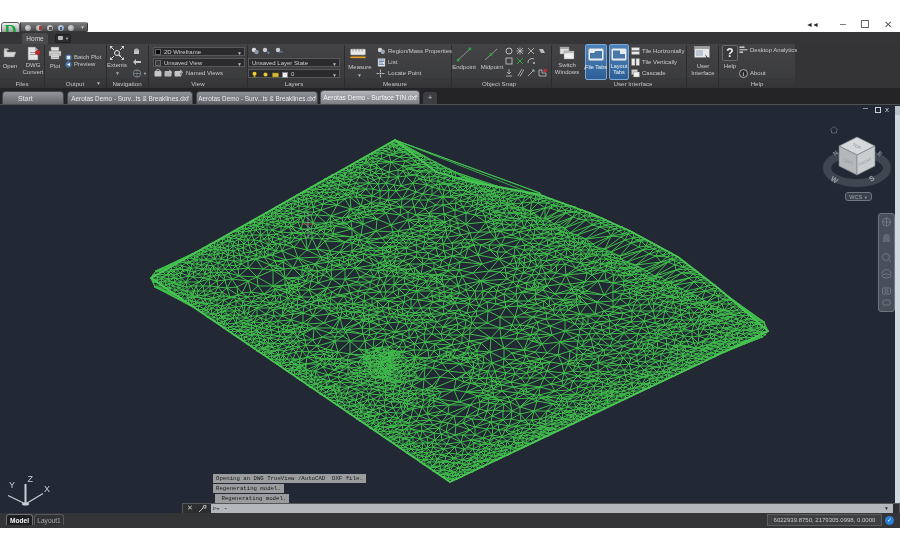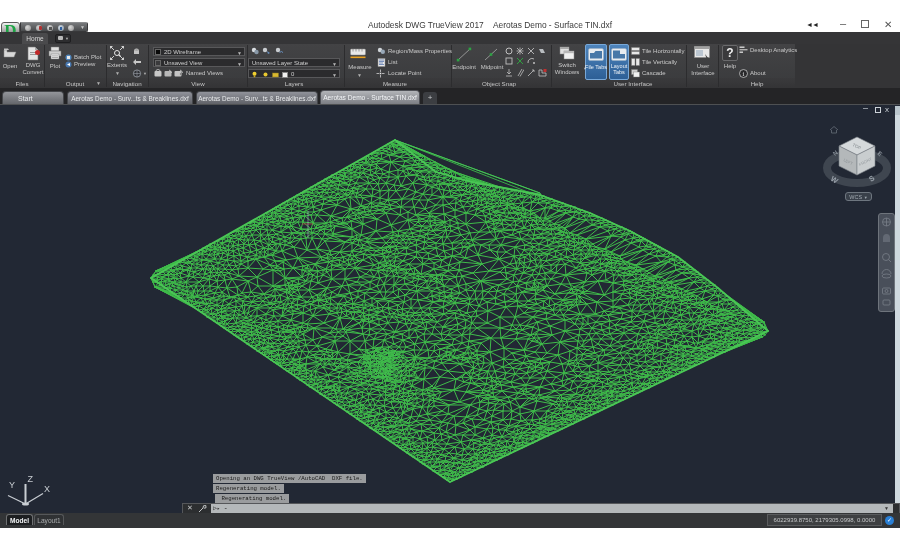--- a/index.html
+++ b/index.html
@@ -7,21 +7,20 @@
 .lbl{font-size:6.2px;color:#c6c6c6;text-align:center}
 .rtx{font-size:6px;color:#c9c9c9}
 .dd{background:#2b2b2d;border:1px solid #58585a;color:#d0d0d0;font-size:6px;line-height:7px}
 .dd .arr{position:absolute;right:2px;top:2px;color:#b8b8b8;font-size:5px}
 </style></head>
 <body>
 <div id="stage">
 
 
 <div class="abs" style="left:0;top:0;width:900px;height:32px;background:#ffffff"></div>
-<div class="abs" style="left:80px;top:20px;width:820px;text-align:center;font-size:8.4px;color:#3a3a3a">Autodesk DWG TrueView 2017&nbsp;&nbsp;&nbsp;&nbsp;Aerotas Demo - Surface TIN.dxf</div>
 <div class="abs" style="left:806px;top:21px;font-size:7px;color:#222;letter-spacing:-1px">◄◄</div>
 <div class="abs" style="left:840px;top:17px;font-size:11px;color:#555">–</div>
 <div class="abs" style="left:861px;top:20px;width:8px;height:8px;border:1px solid #666"></div>
 <div class="abs" style="left:884px;top:19px;font-size:10px;color:#555">✕</div>
 
 
 <div class="abs" style="left:20px;top:22px;width:68px;height:10px;background:linear-gradient(#77797b,#4a4c4e);border:1px solid #38383a;border-top-color:#8a8c8e;border-radius:0 2px 2px 0"></div>
 <div class="abs" style="left:25px;top:25px;width:6px;height:6px;border-radius:50%;background:radial-gradient(circle at 35% 35%,#d8d8d8,#909090)"></div>
 <div class="abs" style="left:36px;top:25px;width:6px;height:6px;border-radius:50%;background:radial-gradient(circle at 35% 35%,#d0d0d0,#888888)"></div>
 <div class="abs" style="left:39px;top:26px;width:2.5px;height:4px;background:#b03030;border-radius:1px"></div>

